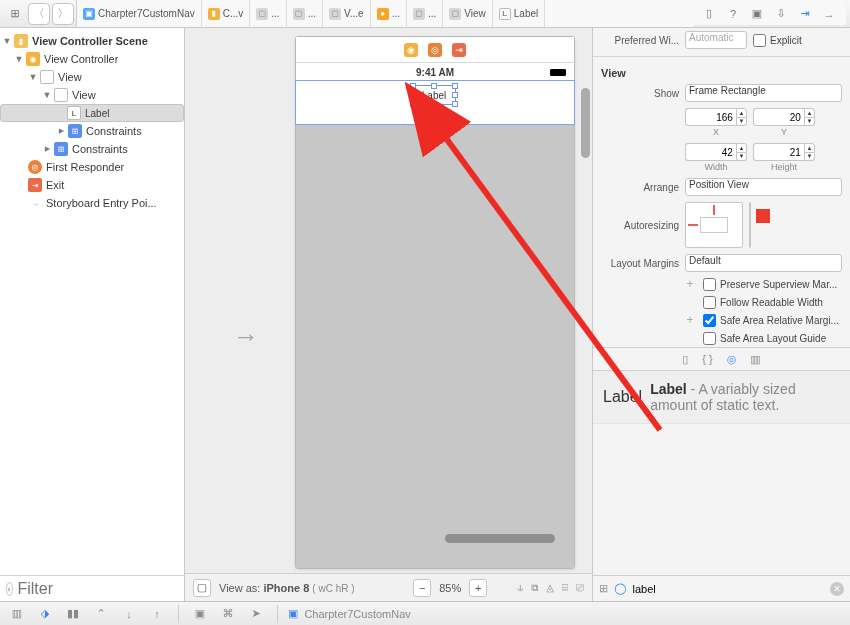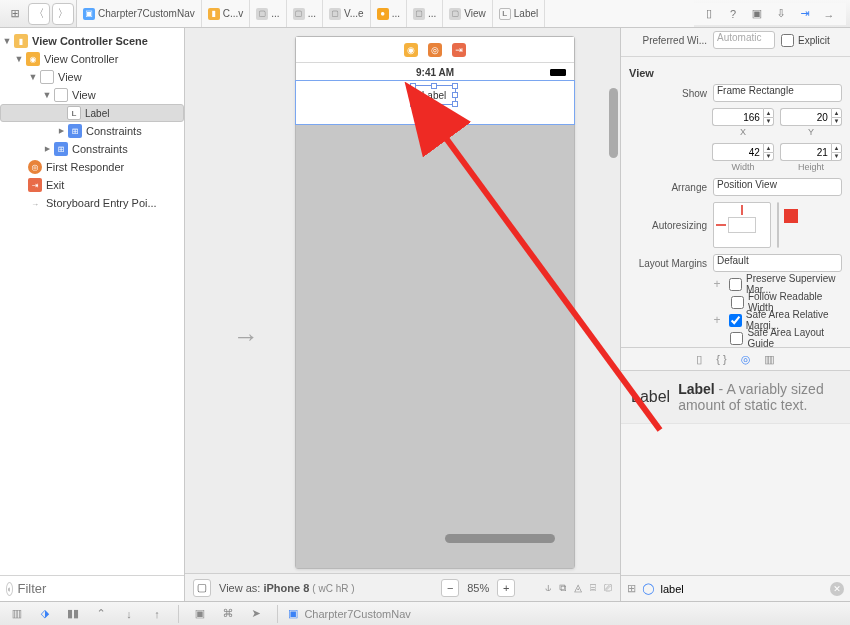--- a/index.html
+++ b/index.html
@@ -18,41 +18,41 @@
   .ci-gray { background:#d6d6d6; color:#888;}
   .ci-orange { background:#f6a623; color:#fff;}
   .ci-text { border:1px solid #bbb; color:#888; font-weight:bold;}
   .right-tools { display: flex; align-items: center; padding: 0 4px; background:#f8f8f8;}
   .right-tools .tb-btn { border:none; background:transparent;}
 
   
   .main { display: flex; height: calc(100% - 28px - 24px); }
   .outline { width: 185px; background: #fff; border-right: 1px solid #c9c9c9; display: flex; flex-direction: column; }
   .canvas-area { flex: 1; background: #ededed; display: flex; flex-direction: column; position:relative;}
-  .inspector { width: 230px; background: #f4f4f4; border-left: 1px solid #c9c9c9; display: flex; flex-direction: column; }
+  .inspector { width: 258px; background: #f4f4f4; border-left: 1px solid #c9c9c9; display: flex; flex-direction: column; }
 
   
   .tree { flex:1; overflow:auto; padding-top:4px;}
   .node { display:flex; align-items:center; height:18px; padding-left:4px; white-space:nowrap; cursor:pointer;}
   .node.sel { background:#dcdcdc;}
   .disc { width:10px; text-align:center; color:#7a7a7a; font-size:9px;}
   .nicon { width:14px; height:14px; margin:0 2px; display:inline-flex; align-items:center; justify-content:center; border-radius:2px; font-size:8px;}
   .ni-scene{ background:#f5c05a; color:#fff;}
   .ni-vc{ background:#f5b13d; color:#fff;}
   .ni-view{ border:1px solid #bbb; background:#fff;}
   .ni-label{ border:1px solid #bbb; background:#fff; font-weight:bold; color:#777;}
   .ni-constr{ background:#5a8ff0; color:#fff;}
   .ni-first{ background:#e8833a; color:#fff; border-radius:50%;}
   .ni-exit{ background:#e86b49; color:#fff;}
   .ni-arrow{ color:#999;}
   .node span.lbl{ padding-left:2px; color:#3a3a3a;}
   .node.bold span.lbl{ font-weight:600;}
 
   .filter-row { height:26px; border-top:1px solid #d4d4d4; display:flex; align-items:center; padding:0 6px; gap:4px;}
-  .filter-row input { flex:1; border:none; outline:none; background:transparent; font-size:13px; color:#888;}
+  .filter-row input { flex:1; border:none; outline:none; background:transparent; font-size:16px; color:#888;}
   .circ { width:14px;height:14px;border:1px solid #ccc;border-radius:50%; color:#bbb; font-size:9px; display:flex;align-items:center;justify-content:center;}
 
   
   .canvas-scroll { flex:1; position:relative; overflow:hidden;}
   .device { position:absolute; left:110px; top:8px; width:280px; height:533px; background:#fff; border:1px solid #b8b8b8; border-radius:3px; box-shadow:0 1px 3px rgba(0,0,0,.1);}
   .vc-header { height:26px; background:#fff; border-bottom:1px solid #d8d8d8; display:flex; align-items:center; justify-content:center; gap:10px;}
   .vc-header .dot{ width:14px;height:14px;border-radius:3px;display:flex;align-items:center;justify-content:center; color:#fff; font-size:9px;}
   .statusbar{ height:18px; display:flex; align-items:center; justify-content:center; font-size:10px; font-weight:600; position:relative;}
   .statusbar .bat{ position:absolute; right:8px; width:16px; height:7px; border:1px solid #000; border-radius:1px; background:#000;}
   .nav-area{ height:44px; border-bottom:1px solid #d8d8d8; position:relative; background:#fff; }

